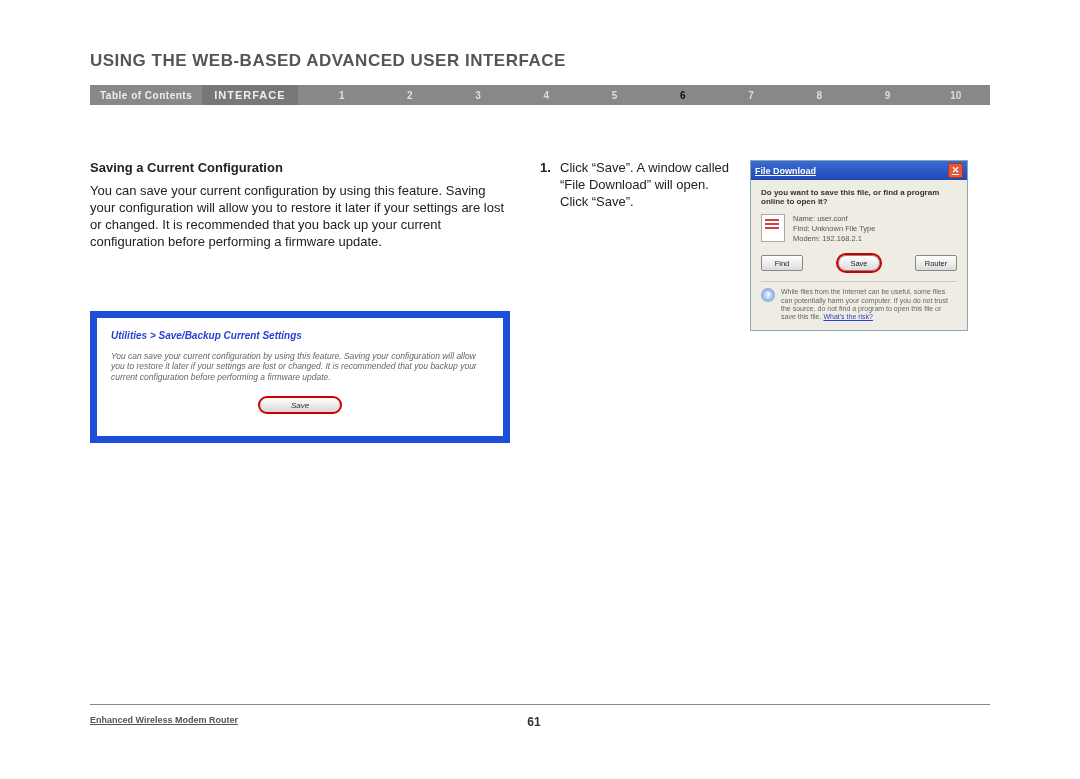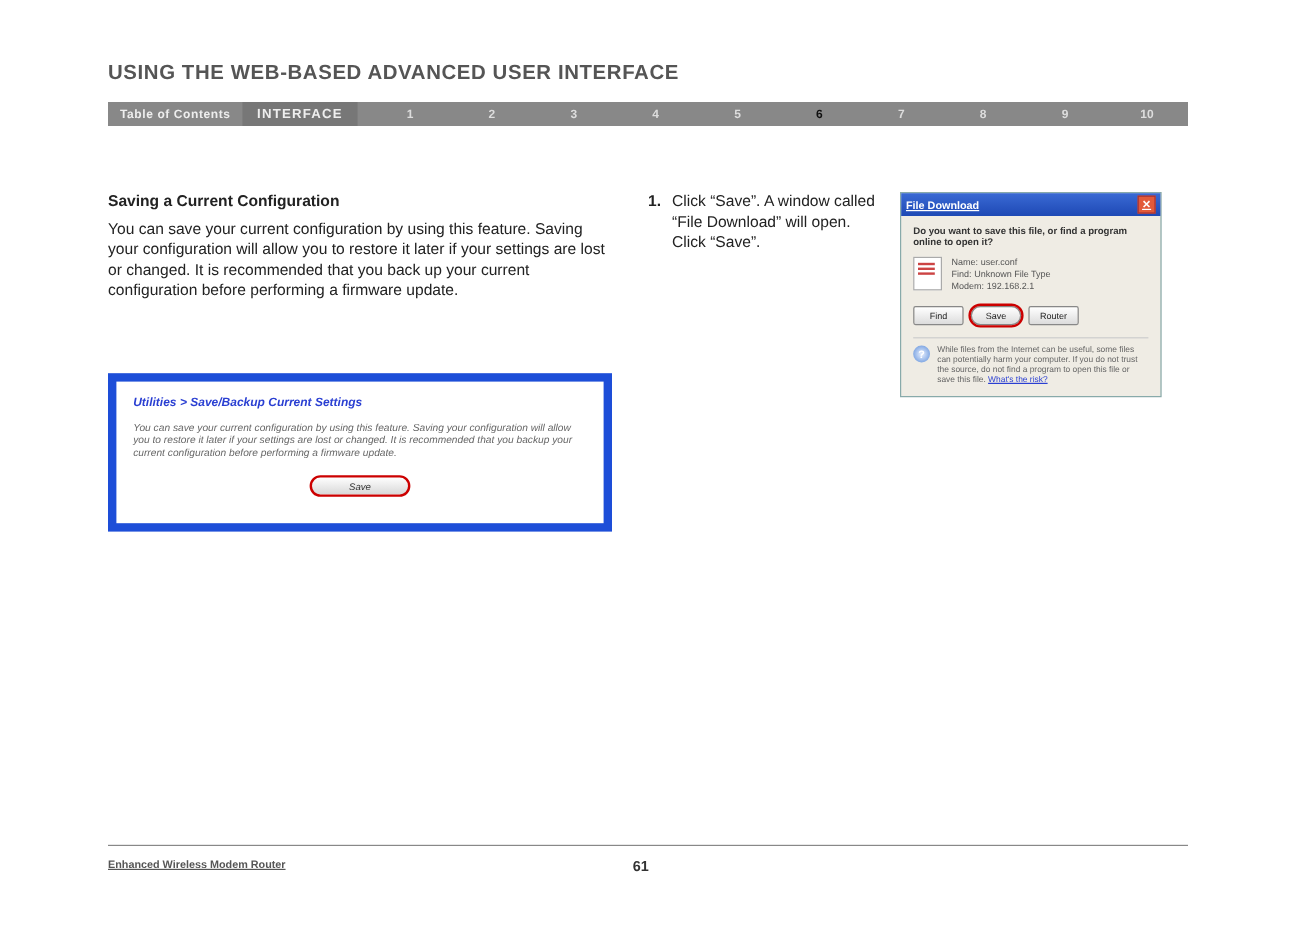--- a/index.html
+++ b/index.html
@@ -192,21 +192,21 @@
     left: 3px;
     top: 4px;
     width: 14px;
     height: 2px;
     background: #c44;
     box-shadow: 0 4px 0 #c44, 0 8px 0 #c44;
   }
   .dlg-file-meta div { color:#555; font-size:7.5px; line-height:1.3; }
   .dlg-btns {
     display: flex;
-    justify-content: flex-start;
+    justify-content: space-between;
     gap: 6px;
     margin-bottom: 10px;
   }
   .dlg-btn {
     width: 40px;
     height: 14px;
     background: linear-gradient(#fff,#dcdcdc);
     border: 1px solid #888;
     border-radius: 2px;
     font-size: 7.5px;

